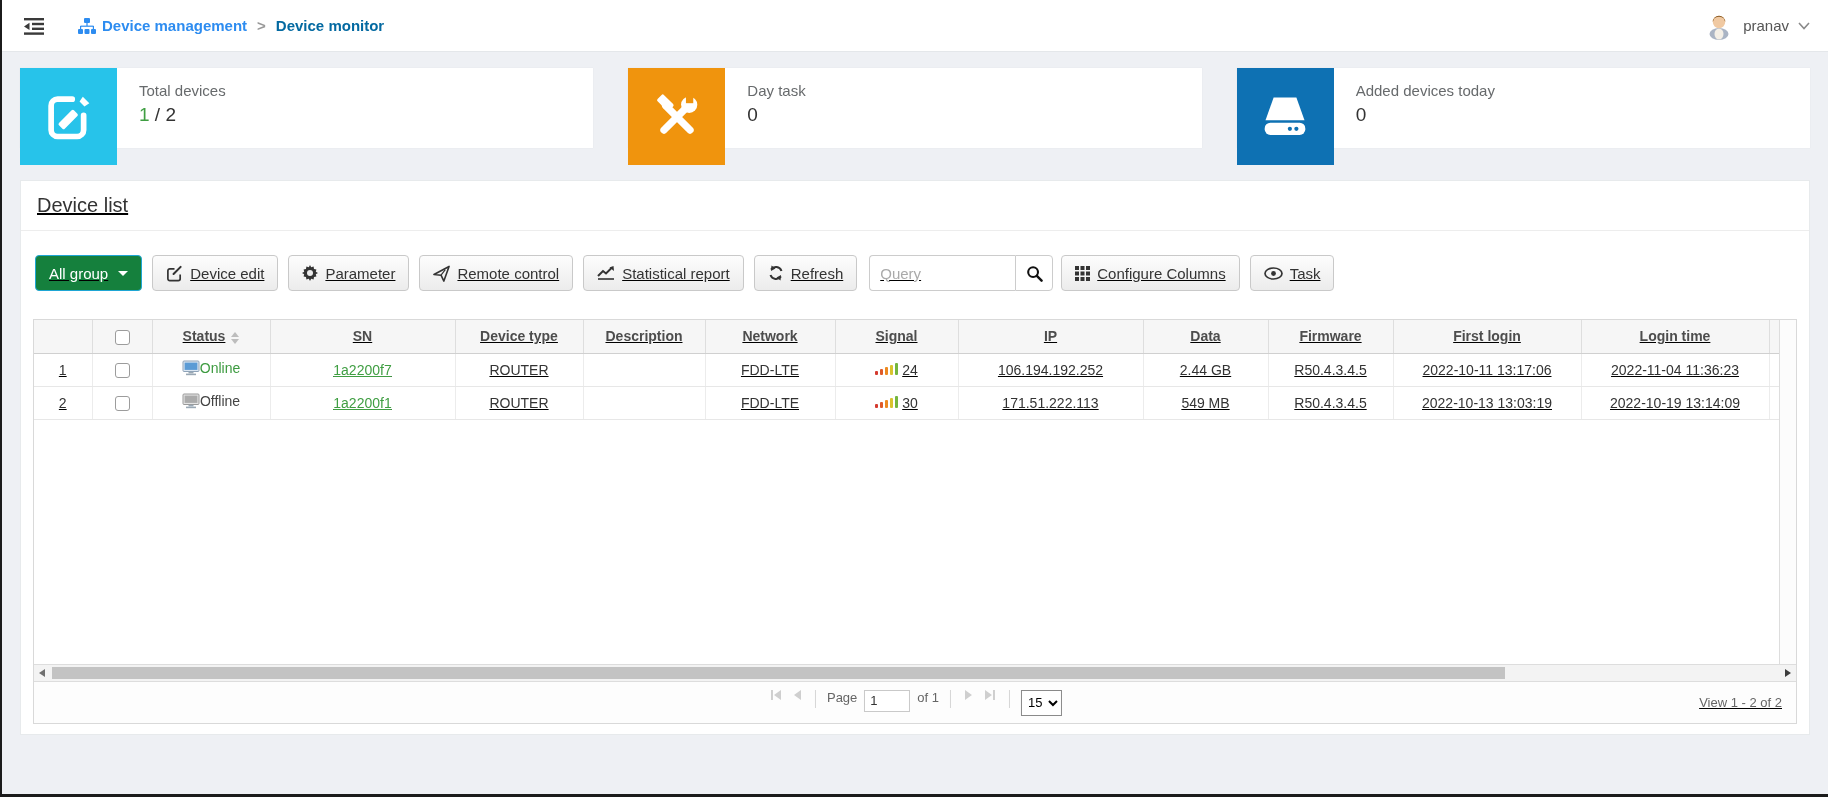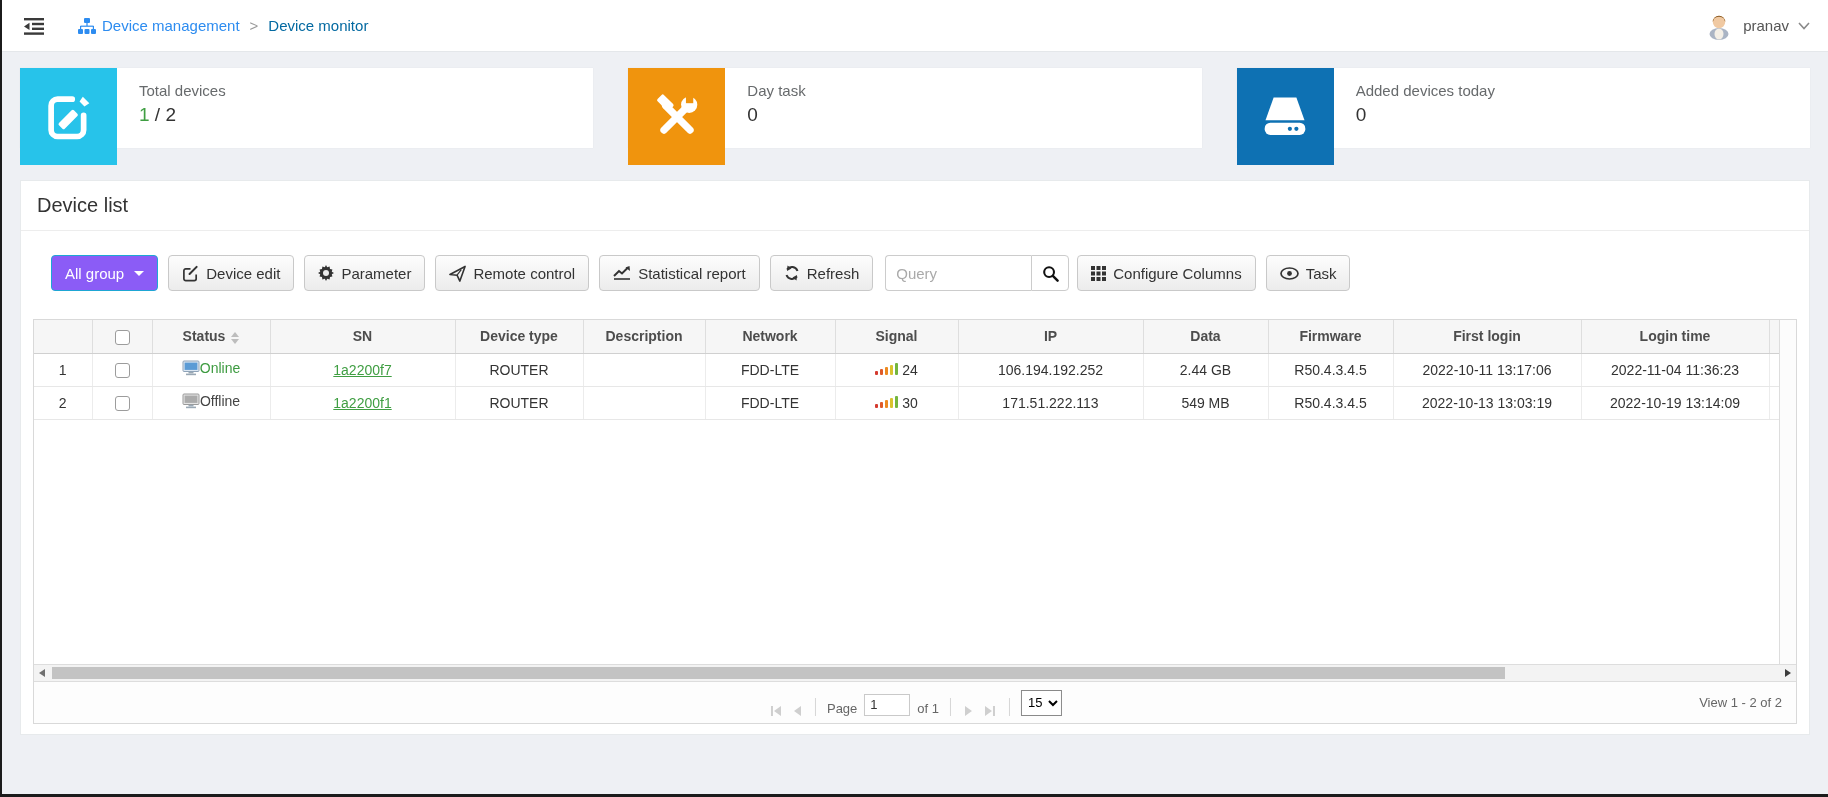--- a/index.html
+++ b/index.html
@@ -3,46 +3,46 @@
 <meta charset="utf-8">
 <style>
   * { margin:0; padding:0; box-sizing:border-box; }
   html,body { width:1828px; height:797px; overflow:hidden; }
   body { font-family:"Liberation Sans", sans-serif; background:#eef0f4; }
   .page { width:1828px; height:797px; border-left:2px solid #1b1b1b; border-bottom:3px solid #1b1b1b; background:#eef0f4; }
 
   
   .navbar { height:52px; background:#fff; border-bottom:1px solid #e4e7ea; display:flex; align-items:center; padding:0 18px; }
   .menu-btn { background:none; border:none; cursor:pointer; padding:4px; display:flex; align-items:center; }
-  .breadcrumb { display:flex; align-items:center; margin-left:30px; font-size:15px; gap:10px; }
+  .breadcrumb { display:flex; align-items:center; margin-left:30px; font-size:15px; gap:10px;font-weight:bold; }
   .crumb-link { color:#2d8cf0; display:flex; align-items:center; gap:6px; cursor:pointer; text-decoration:none; }
   .crumb-sep { color:#999; }
   .crumb-current { color:#0369a1; }
   .nav-right { margin-left:auto; display:flex; align-items:center; gap:9px; cursor:pointer; }
   .user-name { color:#555; font-size:15px; }
 
   
   .cards { display:flex; gap:35px; padding:16px 18px 0 18px; }
   .card { flex:1; background:#fff; height:80px; display:flex; box-shadow:0 0 1px rgba(0,0,0,.08); }
   .card-icon { width:97px; height:97px; flex:0 0 97px; display:flex; align-items:center; justify-content:center; }
   .card-body { padding:14px 0 0 22px; }
   .card-label { font-size:15px; color:#676a6c; }
   .card-value { font-size:19px; font-weight:normal; color:#333; margin-top:5px; }
   .val-green { color:#3f9e42; }
 
   
-  .panel { margin:32px 18px 0 18px; background:#fff; border:1px solid #e7eaec; }
+  .panel { margin:32px 18px 0 18px; background:#fff; border:1px solid #e7eaec;text-decoration:underline; }
   .panel-title { font-size:20px; color:#333; padding:13px 16px; border-bottom:1px solid #ededed; }
 
   
   .toolbar { display:flex; align-items:center; padding:24px 12px 28px 12px; }
   .btn { height:36px; display:inline-flex; align-items:center; gap:7px; padding:0 13px; font-size:15px;
          color:#333; background:linear-gradient(#fdfdfd,#ececec); border:1px solid #c9c9c9; border-radius:4px;
          cursor:pointer; margin-left:10px; font-family:inherit; }
-  .btn-accent { background:#8b5cf6; border-color:#1ea6d4; color:#fff; margin-left:18px; }
+  .btn-accent { background:#15803d; border-color:#1ea6d4; color:#fff; margin-left:2px; }
   .caret-down { width:0; height:0; border-left:5px solid transparent; border-right:5px solid transparent; border-top:5px solid #fff; margin-left:3px; }
   .input-group { display:flex; margin-left:12px; }
   .query-input { height:36px; width:146px; border:1px solid #ccc; border-right:none; border-radius:4px 0 0 4px; padding:0 10px; font-size:15px; color:#333; font-family:inherit; }
   .query-input::placeholder { color:#aaa; }
   .search-btn { height:36px; width:38px; border:1px solid #ccc; border-radius:0 4px 4px 0; background:#fff; display:flex; align-items:center; justify-content:center; cursor:pointer; }
   .gap-lg { margin-left:8px; }
 
   
   .grid { margin:0 12px 10px 12px; border:1px solid #d9d9d9; }
   .grid-main { display:flex; }
@@ -71,21 +71,21 @@
   
   .hscroll { height:17px; background:#f3f3f3; border-top:1px solid #ddd; display:flex; align-items:center; position:relative; }
   .hs-arrow { width:16px; display:flex; align-items:center; justify-content:center; cursor:pointer; }
   .tri-left  { width:0;height:0;border-top:4px solid transparent;border-bottom:4px solid transparent;border-right:6px solid #6f6f6f; }
   .tri-right { width:0;height:0;border-top:4px solid transparent;border-bottom:4px solid transparent;border-left:6px solid #3c3c3c; }
   .hs-track { flex:1; height:100%; position:relative; }
   .hs-thumb { position:absolute; left:2px; top:2px; height:12px; width:84%; background:#c3c3c3; cursor:grab; }
 
   
   .pager { height:42px; background:#fdfdfd; border-top:1px solid #ddd; display:flex; align-items:center; padding:0 14px; position:relative; font-size:13px; color:#666; }
-  .pager-center { position:absolute; left:50%; transform:translateX(-50%); display:flex; align-items:flex-end; gap:7px; }
+  .pager-center { position:absolute; left:50%; transform:translateX(-50%); display:flex; align-items:flex-start; gap:7px; }
   .pg-btn { display:inline-flex; align-items:center; gap:1px; cursor:default; padding:0 3px; }
   .pg-tri-l { width:0;height:0;border-top:5px solid transparent;border-bottom:5px solid transparent;border-right:7px solid #cfcfcf; }
   .pg-tri-r { width:0;height:0;border-top:5px solid transparent;border-bottom:5px solid transparent;border-left:7px solid #cfcfcf; }
   .pg-bar { width:2px; height:10px; background:#cfcfcf; }
   .pg-sep { width:1px; height:18px; background:#d6d6d6; margin:0 4px; }
   .page-input { width:46px; height:22px; border:1px solid #c9c9c9; font-size:13px; padding:0 5px; color:#333; font-family:inherit; }
   .size-select { height:26px; font-size:13px; border:1px solid #8a8a8a; background:#fff; font-family:inherit; padding:0 2px; }
   .view-info { margin-left:auto; }
 
   .icon { display:inline-flex; }

